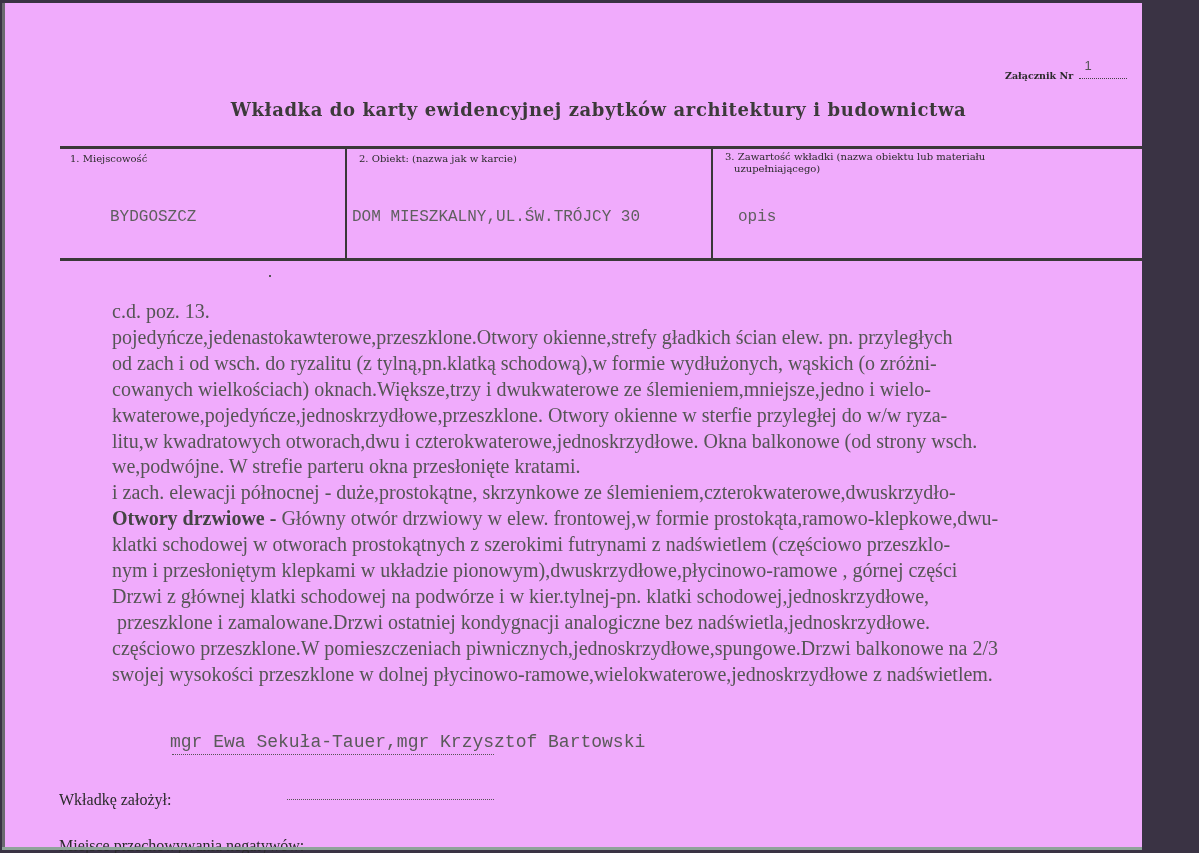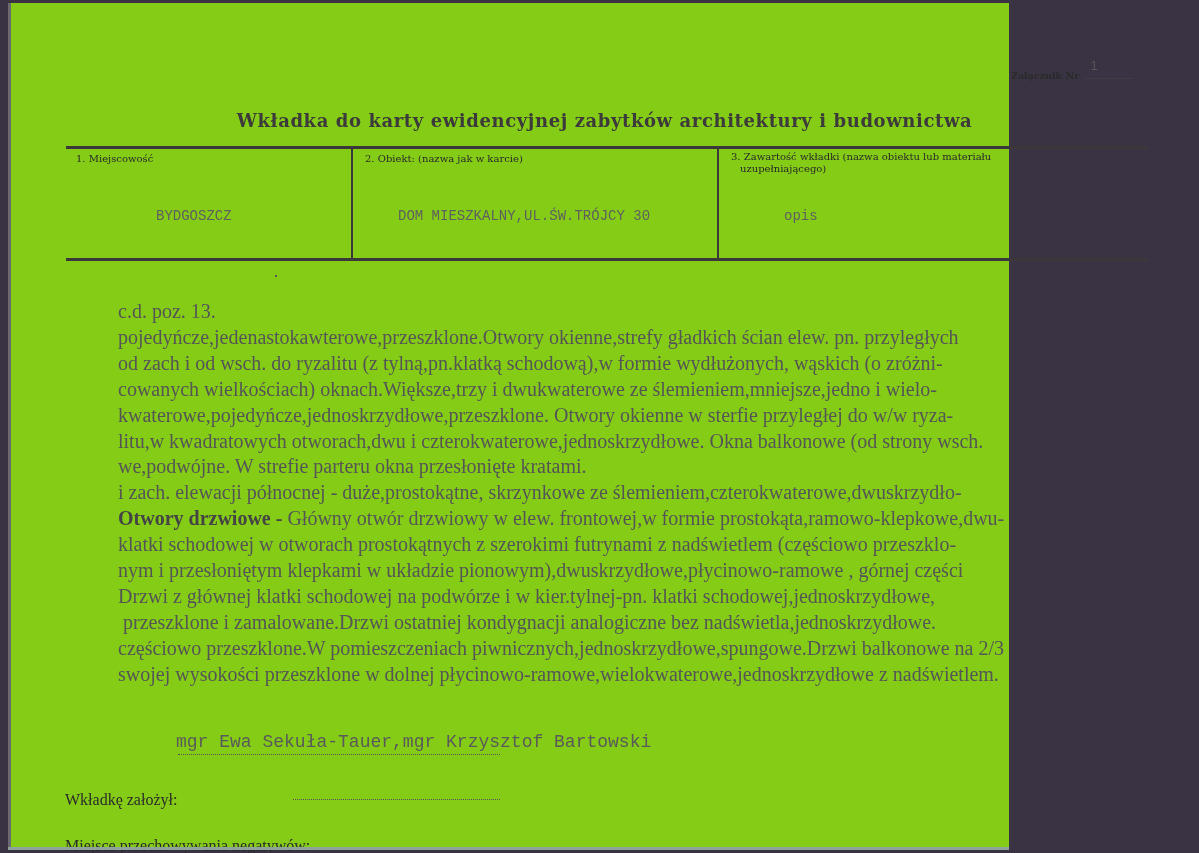--- a/index.html
+++ b/index.html
@@ -8,25 +8,25 @@
     }
     body {
       width: 1199px;
       height: 853px;
       background: #3a3344;
       position: relative;
       overflow: hidden;
     }
     .sheet {
       position: absolute;
-      left: 8px;
+      left: 2px;
       top: 3px;
-      width: 1001px;
+      width: 1140px;
       height: 847px;
-      background: #84cc16;
+      background: #f0abfc;
     }
     .sheet-shade-left {
       position: absolute; left: 0; top: 0; bottom: 0; width: 3px;
       background: #6b6a70;
     }
     .attachment {
       position: absolute;
       left: 1003px;
       top: 66px;
       font-family: "DejaVu Serif", serif;
@@ -56,21 +56,20 @@
       position: absolute;
       left: 0;
       width: 1193px;
       top: 96px;
       text-align: center;
       font-family: "DejaVu Serif", serif;
       font-weight: bold;
       font-size: 18px;
       letter-spacing: 0.6px;
       color: #3c3a3a;
-      margin-top: 11px;
     }
     .hrule {
       position: absolute;
       left: 58px;
       width: 1082px;
       height: 3px;
       background: #3a3838;
     }
     .vrule {
       position: absolute;
@@ -80,24 +79,23 @@
     .field-label {
       position: absolute;
       font-family: "DejaVu Serif", serif;
       font-size: 10px;
       color: #2a2a2a;
       line-height: 12px;
     }
     .field-value {
       position: absolute;
       font-family: "Liberation Mono", monospace;
-      font-size: 14px;
+      font-size: 16px;
       color: #5f5f5f;
       white-space: nowrap;
-      margin-left: 40px;
     }
     .tiny-dot {
       position: absolute;
       left: 267px; top: 272px;
       width: 2px; height: 2px;
       background: #555;
     }
     .body-text {
       position: absolute;
       left: 110px;

